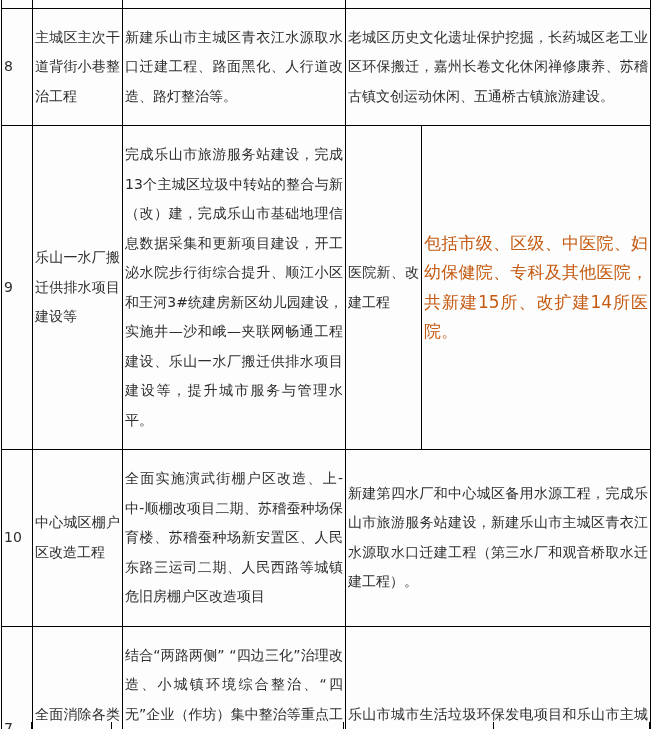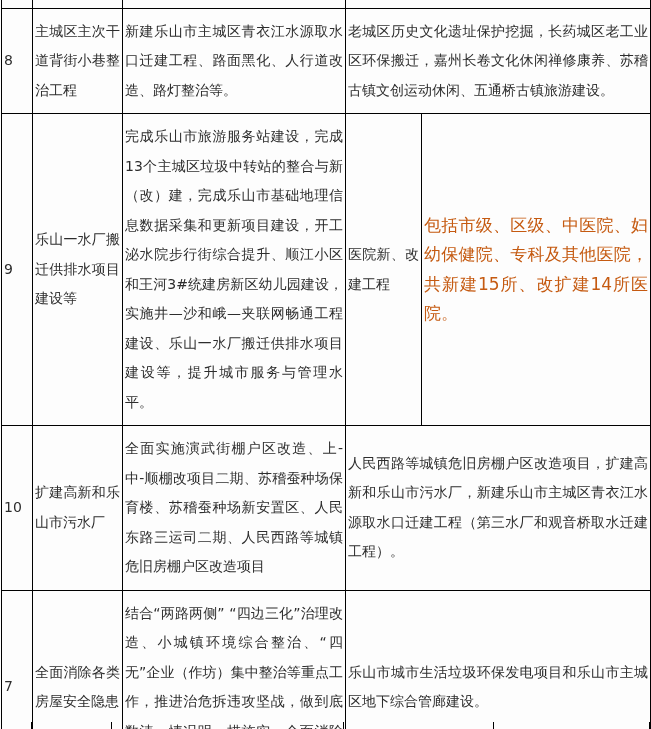--- a/index.html
+++ b/index.html
@@ -14,21 +14,21 @@
   }
   table.tbl {
     position:absolute; left:1px; top:0;
     width:649px; border-collapse:collapse; table-layout:fixed;
     color:#2d2d2d;
   }
   table.tbl td {
     border:1px solid #000000;
     vertical-align:middle;
     font-size:14px; line-height:29.5px;
-    padding:8px 2px;
+    padding:14px 2px;
     overflow:hidden;
     word-break:break-all;
   }
   tr.sliver td { border-top:none; height:8px; padding:0; }
   tr.r8  { height:91px; }
   tr.r9  { height:296px; }
   tr.r10 { height:151px; }
   tr.r11 { height:175px; }
   td.num  { text-align:left; padding:0 0 0 2px; }
   td.proj { text-align:justify; text-justify:inter-ideograph; padding:0 1px; }
@@ -77,23 +77,23 @@
       <tr class="r9">
         <td class="num">9</td>
         <td class="proj">乐山一水厂搬迁供排水项目建设等</td>
         <td class="desc">完成乐山市旅游服务站建设，完成13个主城区垃圾中转站的整合与新（改）建，完成乐山市基础地理信息数据采集和更新项目建设，开工泌水院步行街综合提升、顺江小区和王河3#统建房新区幼儿园建设，实施井—沙和峨—夹联网畅通工程建设、乐山一水厂搬迁供排水项目建设等，提升城市服务与管理水平。</td>
         <td class="desc">医院新、改建工程</td>
         <td class="desc hl" style="font-size:17px">包括市级、区级、中医院、妇幼保健院、专科及其他医院，共新建15所、改扩建14所医院。</td>
       </tr>
 
       <tr class="r10">
         <td class="num">10</td>
-        <td class="proj">扩建高新和乐山市污水厂</td>
+        <td class="proj">中心城区棚户区改造工程</td>
         <td class="desc">全面实施演武街棚户区改造、上-中-顺棚改项目二期、苏稽蚕种场保育楼、苏稽蚕种场新安置区、人民东路三运司二期、人民西路等城镇危旧房棚户区改造项目</td>
-        <td class="desc" colspan="2">人民西路等城镇危旧房棚户区改造项目，扩建高新和乐山市污水厂，新建乐山市主城区青衣江水源取水口迁建工程（第三水厂和观音桥取水迁建工程）。</td>
+        <td class="desc" colspan="2">新建第四水厂和中心城区备用水源工程，完成乐山市旅游服务站建设，新建乐山市主城区青衣江水源取水口迁建工程（第三水厂和观音桥取水迁建工程）。</td>
       </tr>
 
       <tr class="r11">
         <td class="num">7</td>
         <td class="proj">全面消除各类房屋安全隐患</td>
         <td class="desc">结合“两路两侧” “四边三化”治理改造、小城镇环境综合整治、“四无”企业（作坊）集中整治等重点工作，推进治危拆违攻坚战，做到底数清、情况明、措施实，全面消除各类房屋安全隐患。</td>
         <td class="desc" colspan="2">乐山市城市生活垃圾环保发电项目和乐山市主城区地下综合管廊建设。</td>
       </tr>
     </tbody>
   </table>

